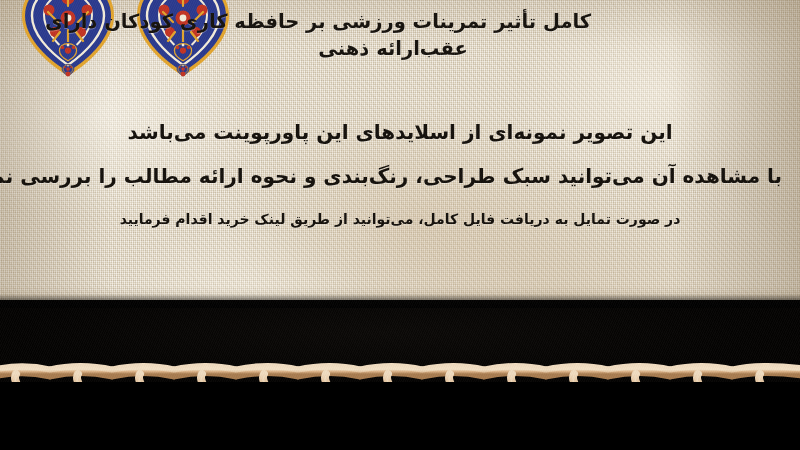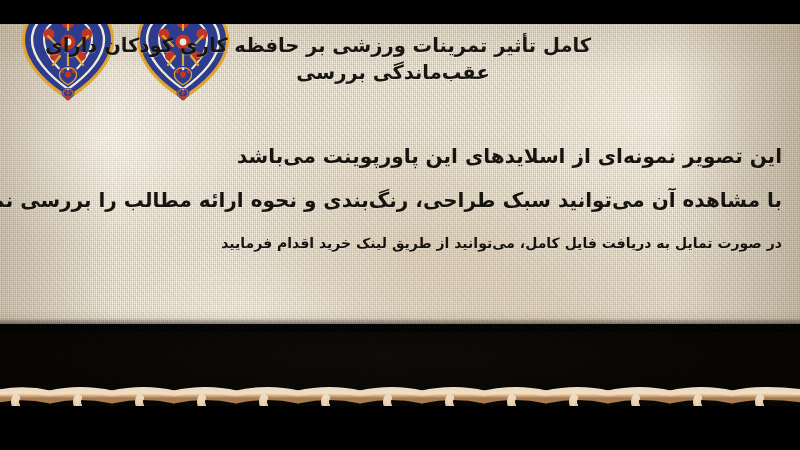--- a/index.html
+++ b/index.html
@@ -9,21 +9,20 @@
     background: #000;
   }
   .slide {
     position: relative;
     width: 800px;
     height: 382px;
     overflow: hidden;
     font-family: "DejaVu Sans", sans-serif;
     background-color: #e7dcc6;
     user-select: none;
-    margin-top: 24px;
   }
 
   
   .bg-canvas {
     position: absolute;
     inset: 0;
     background-color: #e9dfca;
     background-image:
       repeating-linear-gradient(90deg,
         rgba(255,255,255,.40) 0px, rgba(255,255,255,.40) 1px,
@@ -86,21 +85,21 @@
     letter-spacing: .1px;
     text-shadow: 0 1px 0 rgba(255,255,255,.28);
   }
   .title-line.l1 { padding-right: 150px; }
 
   .body-block {
     position: absolute;
     top: 110px;
     left: 18px;
     right: 18px;
-    text-align: right;
+    text-align: center;
     direction: rtl;
   }
   .body-line {
     color: #14100b;
     font-weight: 700;
     text-shadow: 0 1px 0 rgba(255,255,255,.25);
     white-space: nowrap;
   }
   .body-line.b1 { font-size: 20px; line-height: 44px; }
   .body-line.b2 { font-size: 20px; line-height: 44px; }
@@ -217,21 +216,21 @@
         </g>
       <g transform="translate(175,88) scale(.45)">
           <use href="#pendant"></use>
         </g>
       <circle cx="175" cy="98" r="2.4" fill="#c23423"></circle>
     </svg>
   </div>
 
   <div class="title-block">
     <div class="title-line l1">کامل تأثیر تمرینات ورزشی بر حافظه کاری کودکان دارای</div>
-    <div class="title-line l2">عقب‌ماندگی بررسی</div>
+    <div class="title-line l2">عقب‌ارائه ذهنی</div>
   </div>
 
   <div class="body-block">
     <div class="body-line b1">این تصویر نمونه‌ای از اسلایدهای این پاورپوینت می‌باشد</div>
     <div class="body-line b2">با مشاهده آن می‌توانید سبک طراحی، رنگ‌بندی و نحوه ارائه مطالب را بررسی نمایید</div>
     <div class="body-line b3">در صورت تمایل به دریافت فایل کامل، می‌توانید از طریق لینک خرید اقدام فرمایید</div>
   </div>
 
   <div class="shadow-over-band"></div>
   <div class="carpet-band">

